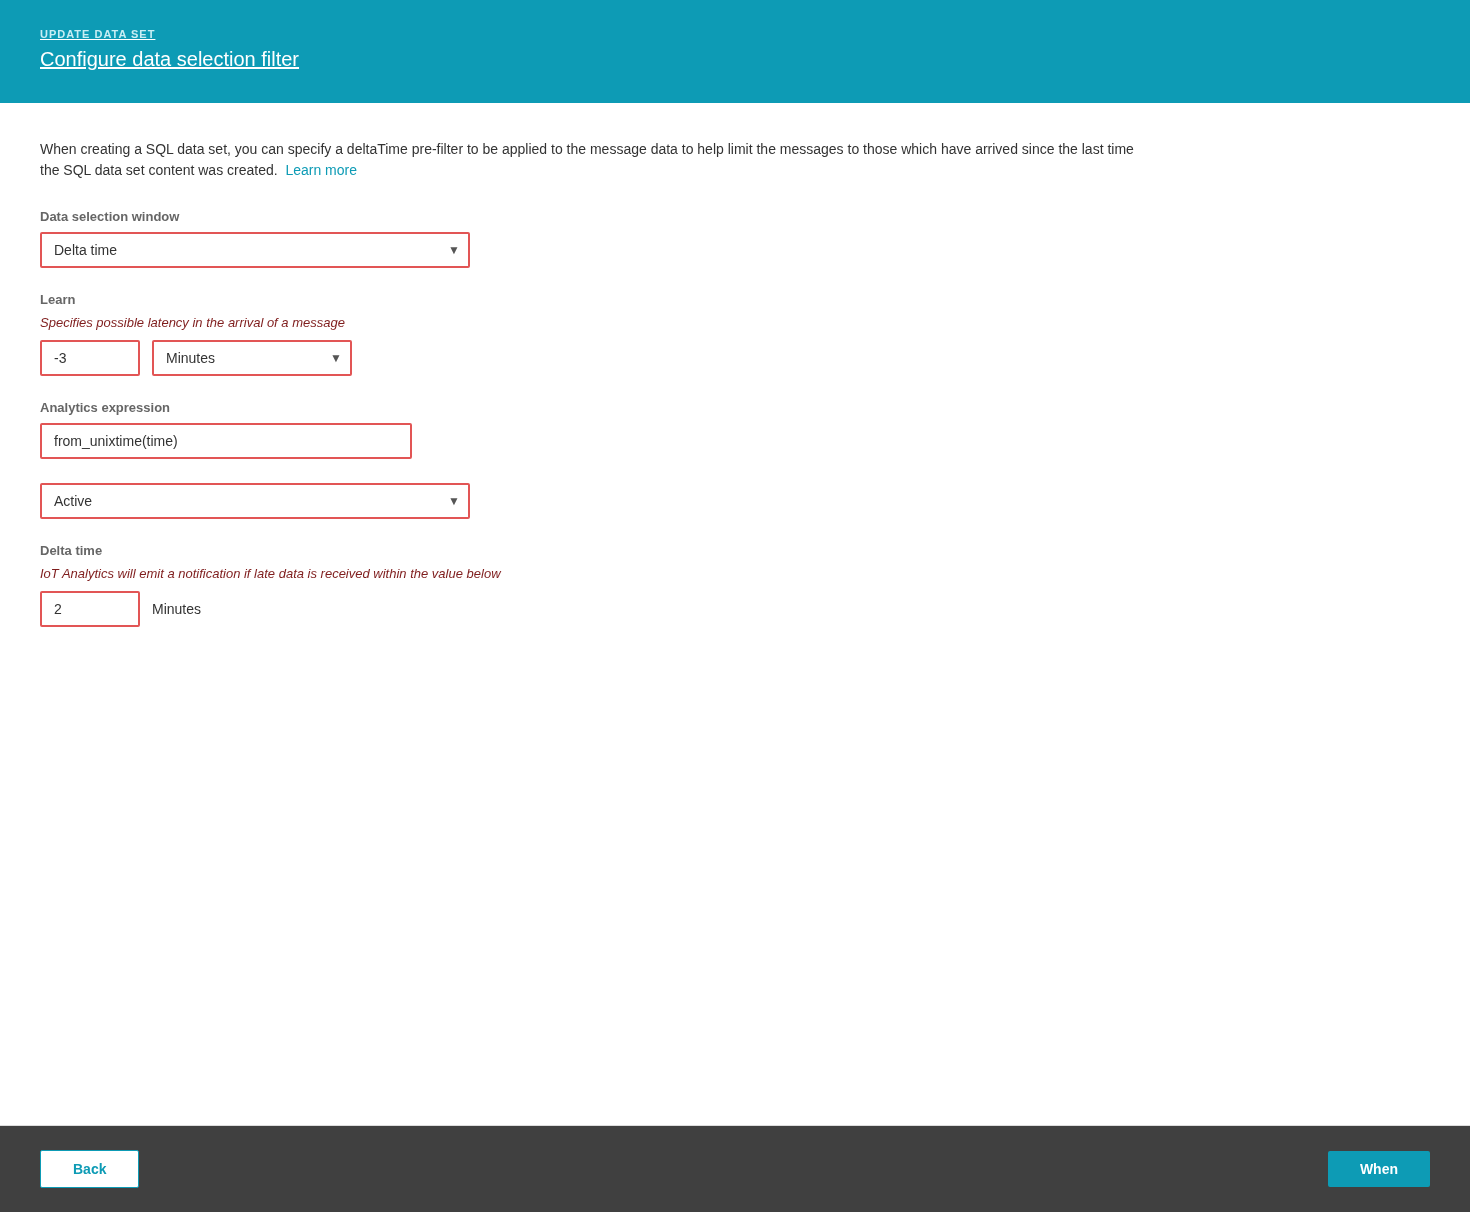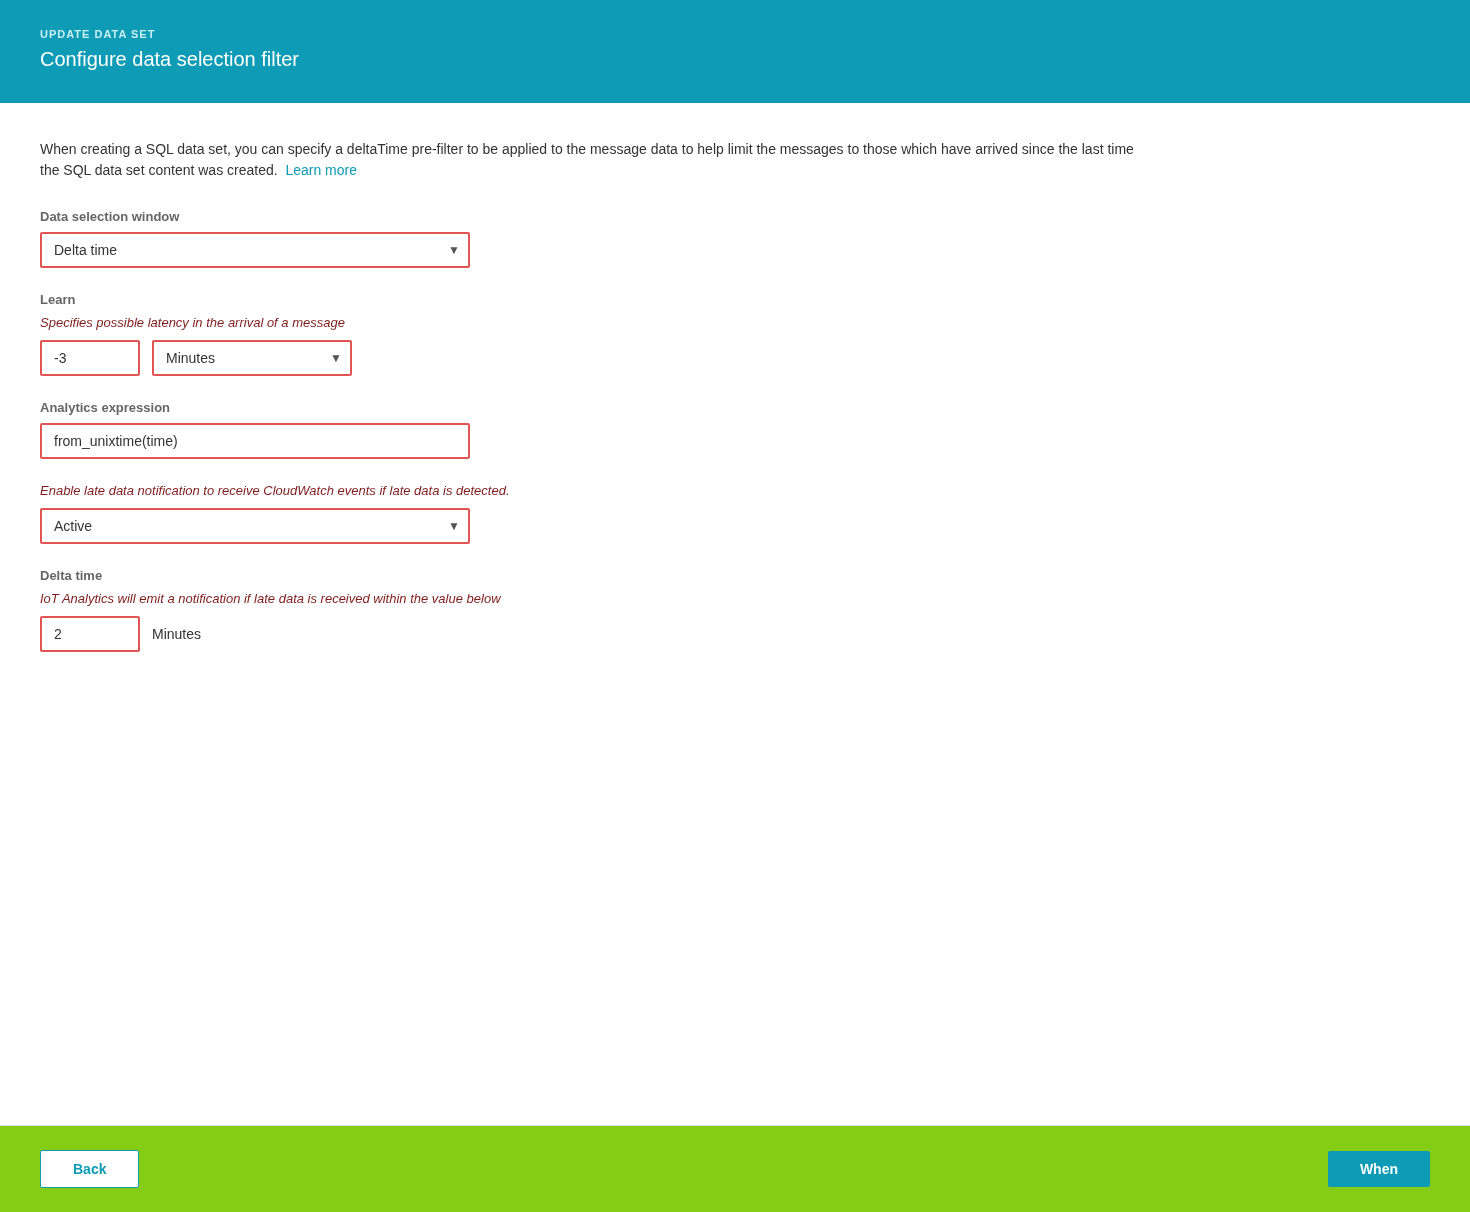--- a/index.html
+++ b/index.html
@@ -7,20 +7,21 @@
       font-family: -apple-system, BlinkMacSystemFont, 'Segoe UI', Arial, sans-serif;
       background: #f0f0f0;
       min-height: 1212px;
       display: flex;
       flex-direction: column;
     }
     .header {
       background: #0d9bb5;
       padding: 28px 40px 32px 40px;
       color: white;
+      text-decoration: underline;
     }
     .header-subtitle {
       font-size: 11px;
       font-weight: 600;
       letter-spacing: 1px;
       text-transform: uppercase;
       color: #c8eef4;
       margin-bottom: 8px;
     }
     .header-title {
@@ -100,38 +101,38 @@
       color: #333;
       outline: none;
     }
     .input-box.outlined {
       border: 2px solid #e25555;
     }
     .input-small {
       width: 100px;
     }
     .input-medium {
-      width: 430px;
+      width: 372px;
     }
     .offset-row {
       display: flex;
       align-items: center;
       gap: 12px;
     }
     .delta-time-row {
       display: flex;
       align-items: center;
       gap: 12px;
     }
     .minutes-label {
       font-size: 14px;
       color: #333;
     }
     .footer {
-      background: #84cc16;
+      background: #404040;
       border-top: 1px solid #ddd;
       padding: 24px 40px;
       display: flex;
       justify-content: space-between;
       align-items: center;
     }
     .btn-back {
       background: white;
       border: 1px solid #0d9bb5;
       color: #0d9bb5;
@@ -194,21 +195,20 @@
       </div>
     </div>
   </div>
 
   <div class="field-group">
     <div class="section-label">Analytics expression</div>
     <input class="input-box input-medium outlined" type="text" value="from_unixtime(time)" style="">
   </div>
 
   <div class="field-group">
-    <div class="section-sublabel">Enable late data notification to receive CloudWatch events if late data is detected.</div>
     <div class="select-wrapper">
       <select class="select-box select-box-large outlined">
         <option selected="">Active</option>
         <option>Inactive</option>
       </select>
       <span class="select-arrow">▼</span>
     </div>
   </div>
 
   <div class="field-group">

